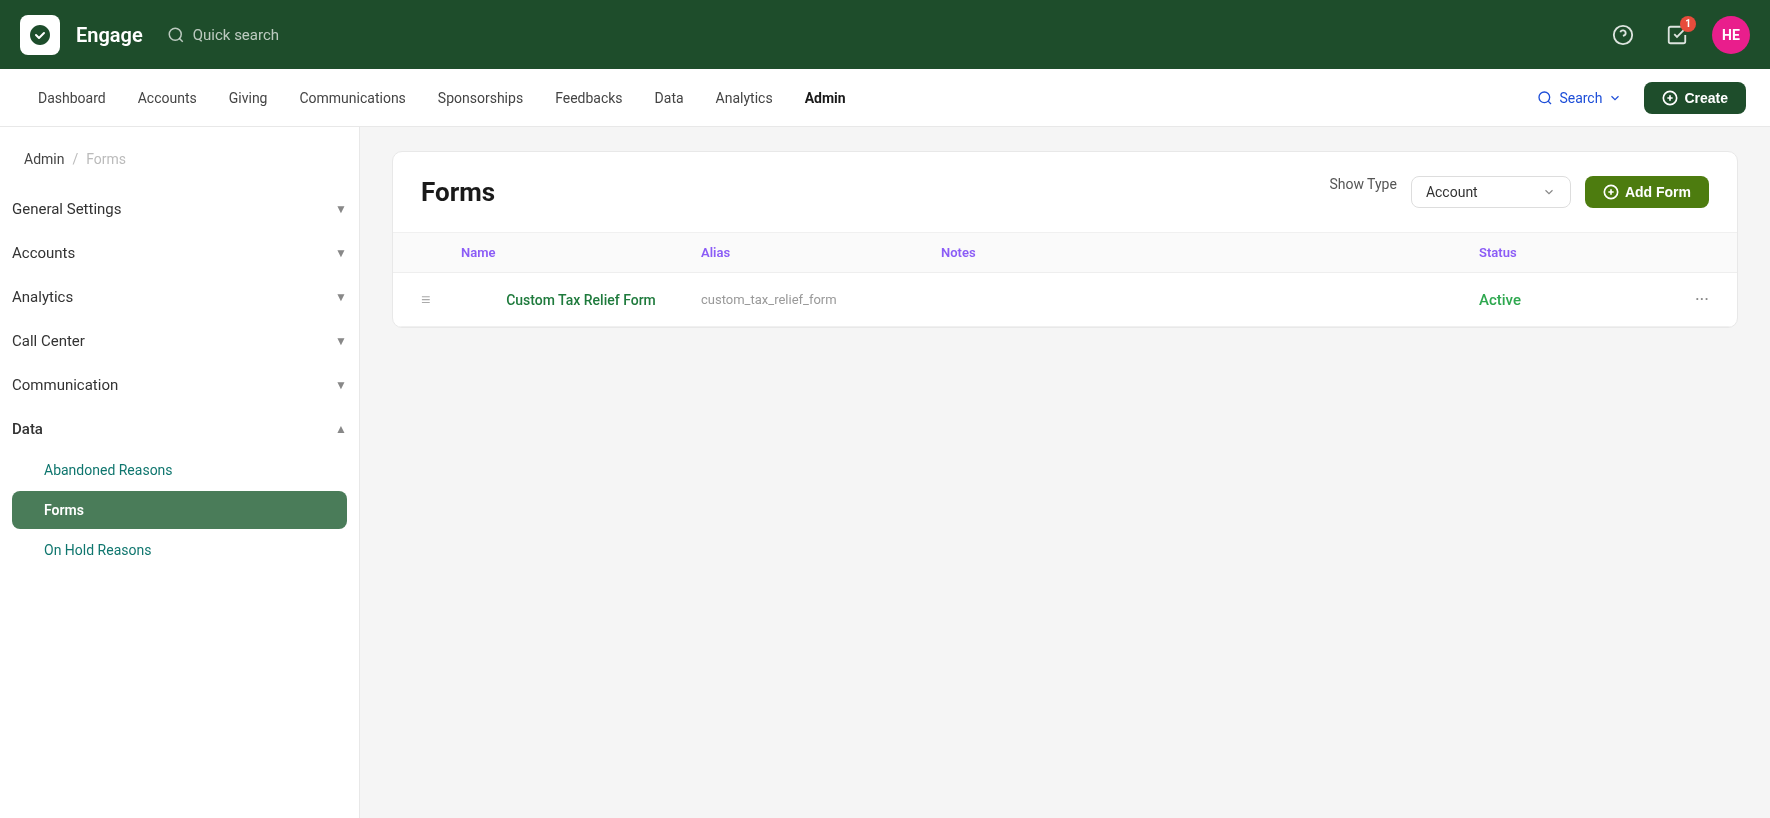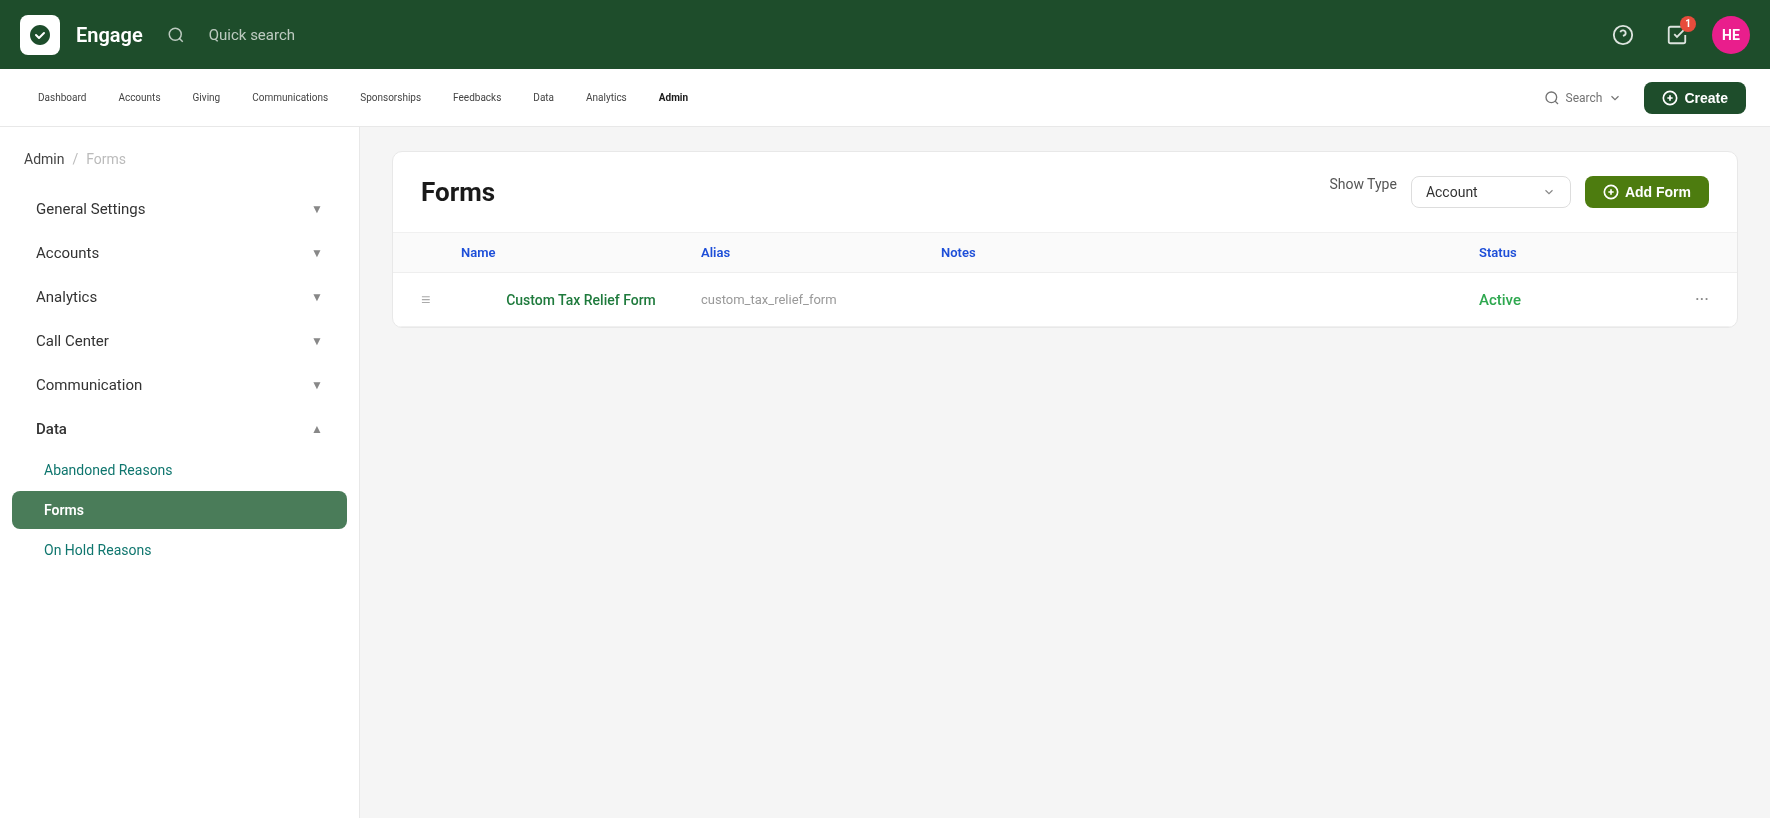--- a/index.html
+++ b/index.html
@@ -24,21 +24,21 @@
     .topbar-logo svg { width: 24px; height: 24px; }
     .topbar-brand {
       color: #fff;
       font-size: 20px;
       font-weight: 600;
       margin-right: 8px;
     }
     .topbar-search {
       display: flex;
       align-items: center;
-      gap: 24px;
+      gap: 8px;
       color: rgba(255,255,255,0.7);
       font-size: 15px;
       cursor: pointer;
     }
     .topbar-search svg { width: 18px; height: 18px; }
     .topbar-right {
       margin-left: auto;
       display: flex;
       align-items: center;
       gap: 16px;
@@ -79,40 +79,40 @@
       background: #fff;
       border-bottom: 1px solid #e8e8e8;
       display: flex;
       align-items: center;
       padding: 0 24px;
       height: 58px;
       gap: 4px;
     }
     .nav-item {
       padding: 6px 14px;
-      font-size: 10px;
+      font-size: 14px;
       color: #444;
       cursor: pointer;
       border-radius: 6px;
       white-space: nowrap;
       text-decoration: none;
     }
     .nav-item.active { font-weight: 700; color: #1a1a1a; }
     .secondnav-right {
       margin-left: auto;
       display: flex;
       align-items: center;
       gap: 12px;
     }
     .search-btn {
       display: flex;
       align-items: center;
       gap: 6px;
-      font-size: 12px;
-      color: #737373;
+      font-size: 14px;
+      color: #1d4ed8;
       cursor: pointer;
       padding: 6px 10px;
       border-radius: 6px;
     }
     .create-btn {
       background: #1e4d2b;
       color: #fff;
       border: none;
       border-radius: 8px;
       padding: 8px 18px;
@@ -147,21 +147,21 @@
       padding: 0 24px 20px;
     }
     .breadcrumb-sep { color: #bbb; }
     .breadcrumb-current { color: #bbb; }
     .breadcrumb-link { color: #444; cursor: pointer; }
 
     .sidebar-item {
       display: flex;
       align-items: center;
       justify-content: space-between;
-      padding: 13px 36px;
+      padding: 13px 12px;
       font-size: 15px;
       color: #333;
       cursor: pointer;
     }
     .sidebar-item.expanded { font-weight: 500; }
     .sidebar-chevron { color: #888; font-size: 12px; }
     .sidebar-sub-item {
       padding: 11px 24px 11px 44px;
       font-size: 14px;
       color: #0f766e;
@@ -242,21 +242,21 @@
     .table-header-row {
       display: grid;
       grid-template-columns: 40px 240px 240px 1fr 180px 50px;
       padding: 12px 28px;
       background: #fafafa;
       border-bottom: 1px solid #eee;
     }
     .th {
       font-size: 13px;
       font-weight: 600;
-      color: #1d4ed8;
+      color: #8b5cf6;
     }
     .table-row {
       display: grid;
       grid-template-columns: 40px 240px 240px 1fr 180px 50px;
       padding: 16px 28px;
       border-bottom: 1px solid #f0f0f0;
       align-items: center;
     }
     .drag-handle {
       color: #aaa;

